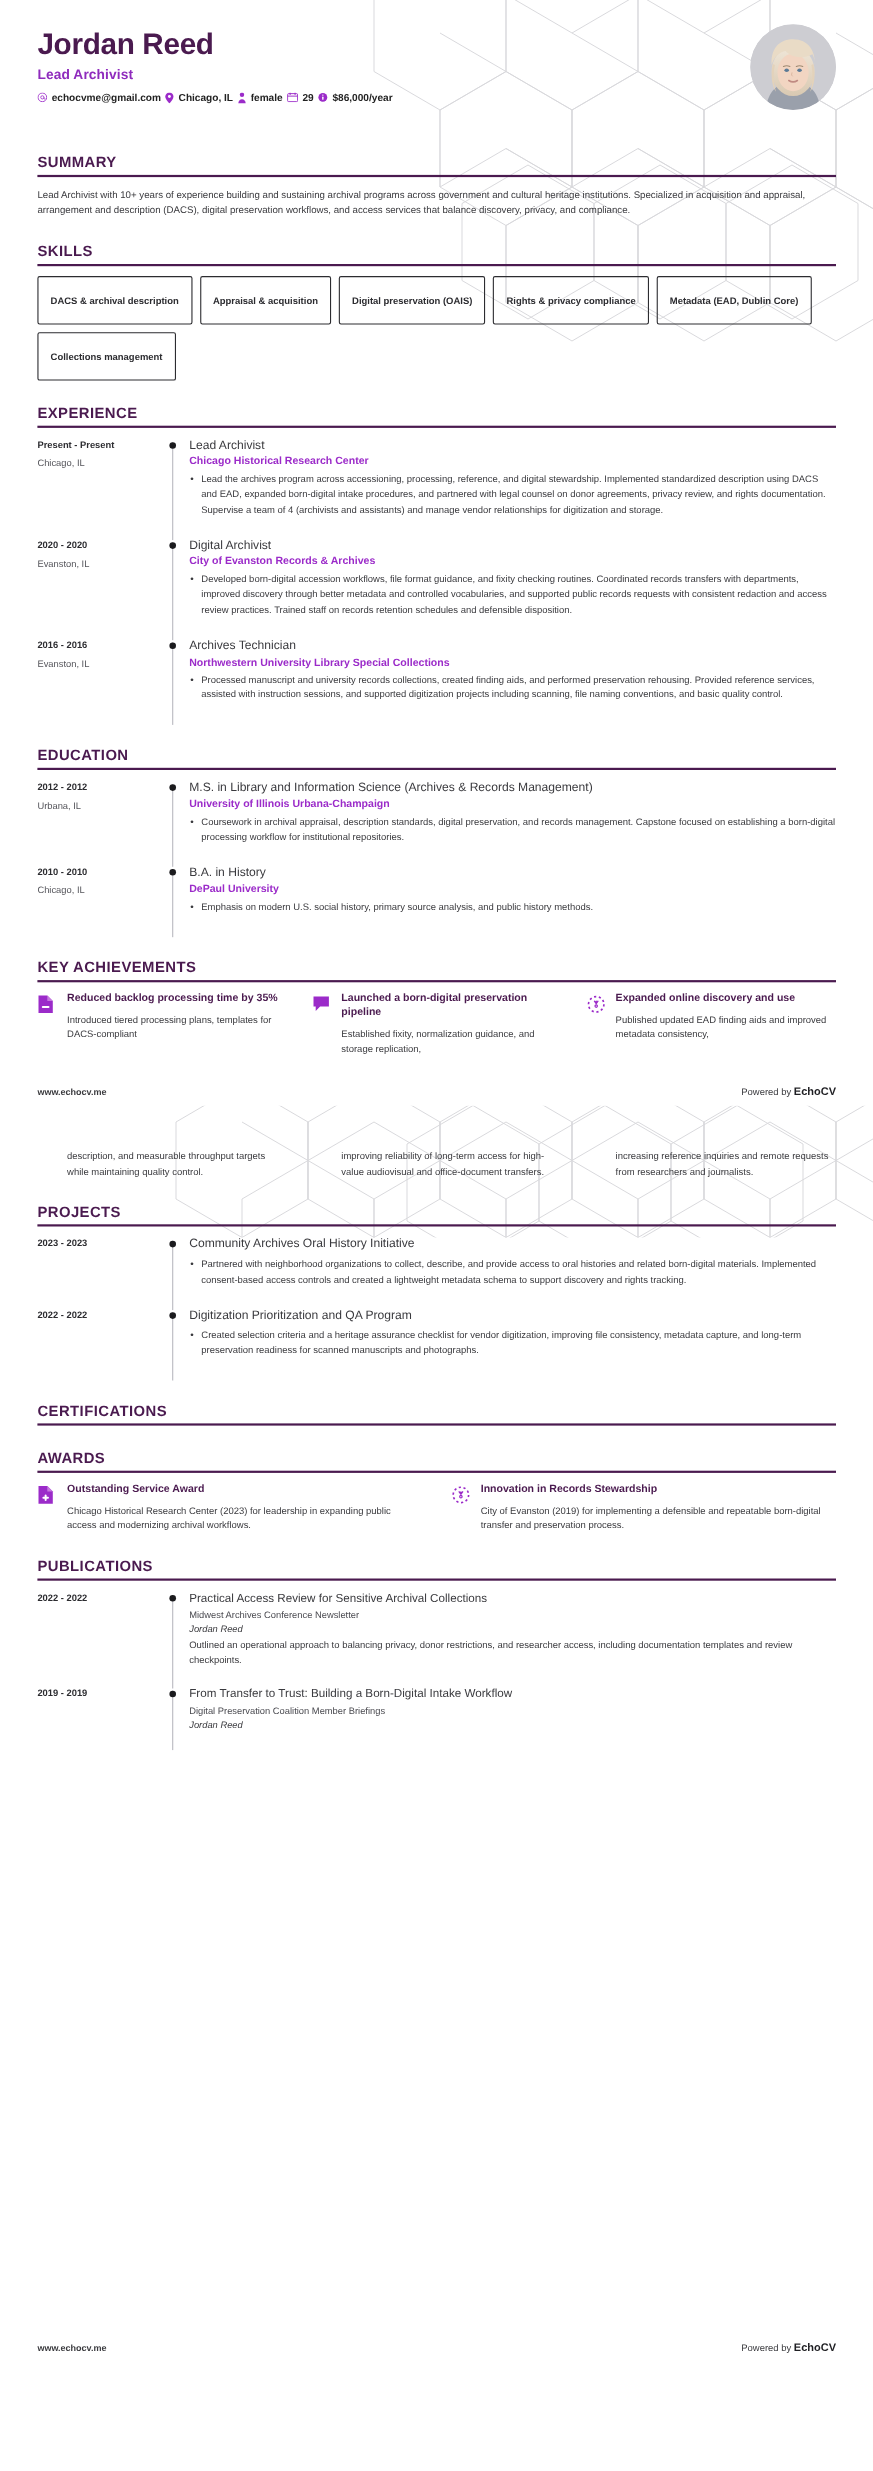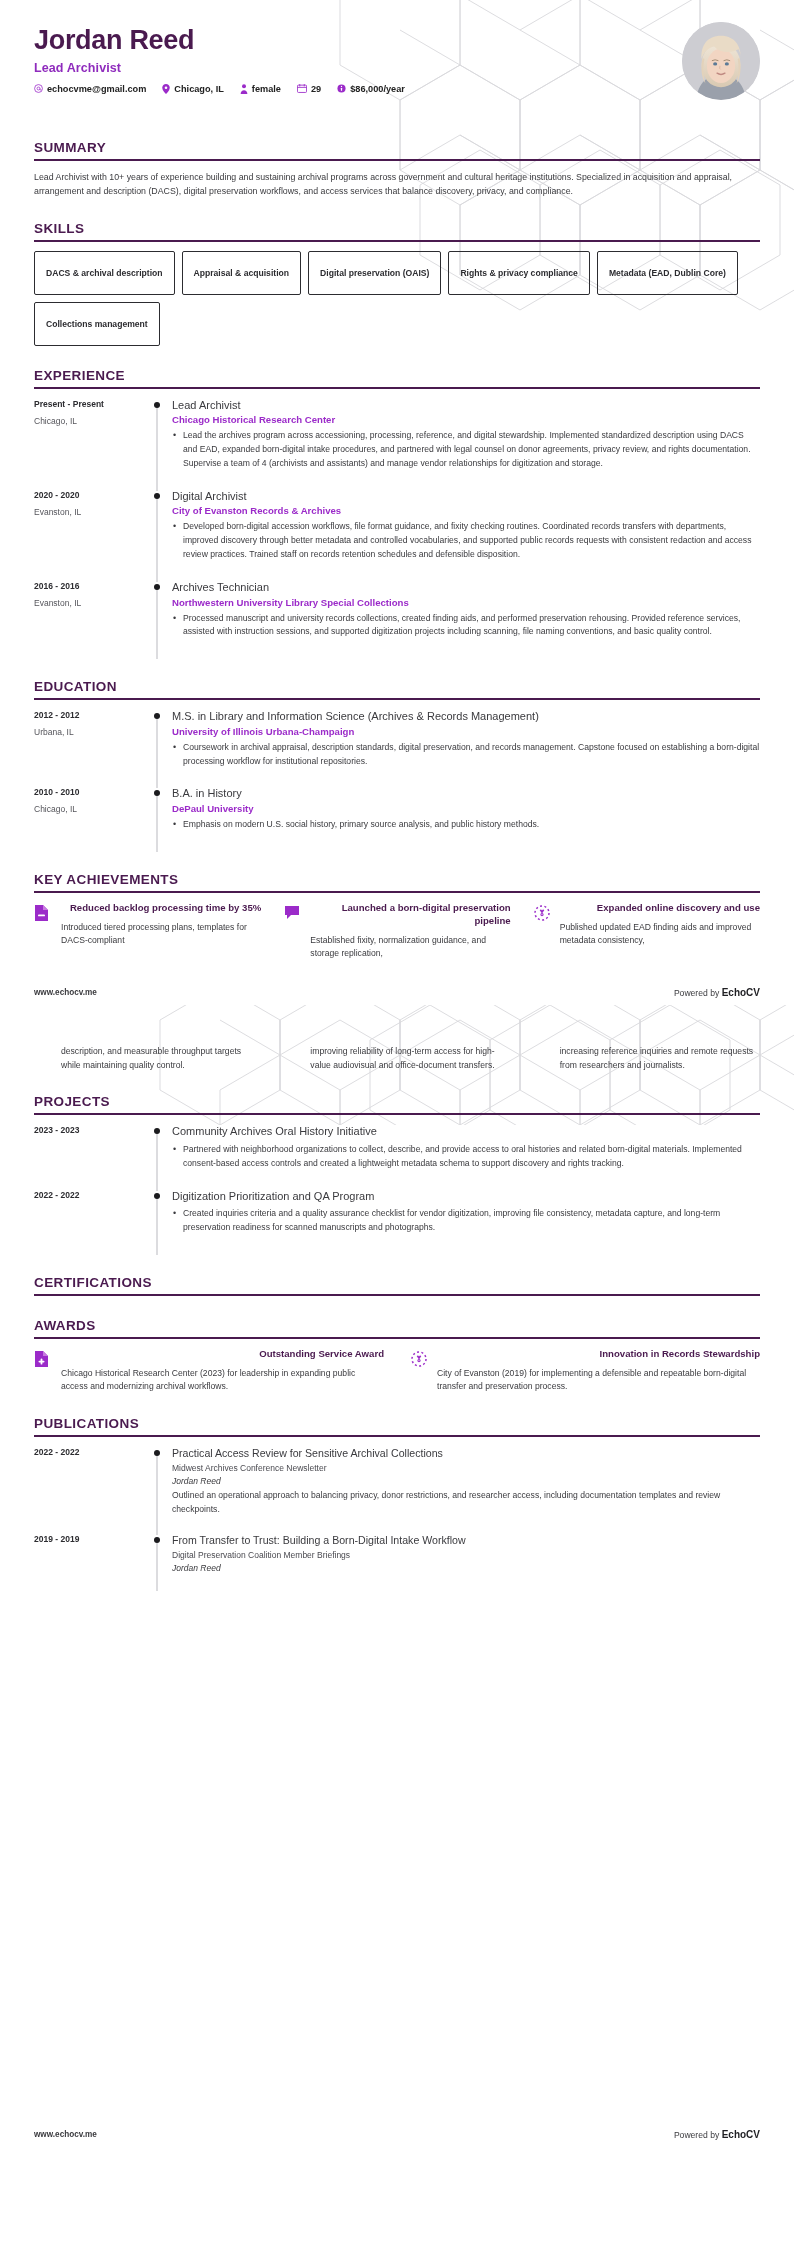--- a/index.html
+++ b/index.html
@@ -18,21 +18,21 @@
 
   
   .header{position:relative;z-index:2;padding:26px 34px 14px 34px;min-height:118px;}
   .name{
     font-size:27px;font-weight:bold;letter-spacing:-.3px;
     color:#4a1a4f;line-height:1.1;
   }
   .role{
     font-size:12.5px;font-weight:bold;color:#8f2bbd;margin-top:5px;letter-spacing:.1px;
   }
-  .contacts{display:flex;flex-wrap:wrap;align-items:center;gap:16px;margin-top:9px;}
+  .contacts{display:flex;flex-wrap:wrap;align-items:center;gap:4px;margin-top:9px;}
   .c-item{display:flex;align-items:center;gap:4px;font-size:9.2px;font-weight:bold;color:#222;}
   .c-item svg{display:block;}
   .avatar{
     position:absolute;right:34px;top:22px;width:78px;height:78px;border-radius:50%;
     overflow:hidden;background:#cfcfd4;z-index:3;
   }
   .avatar svg{display:block;width:100%;height:100%;}
 
   
   .body{position:relative;z-index:2;padding:0 34px;}
@@ -74,21 +74,21 @@
     position:relative;padding-left:11px;font-size:8.6px;line-height:1.6;color:#3a3a3e;
     margin-bottom:2px;
   }
   .bullet:before{content:"•";position:absolute;left:1px;top:-1px;color:#3a3a3e;font-size:9px;}
 
   
   .ach-grid{display:flex;gap:22px;}
   .ach{flex:1;display:flex;gap:9px;align-items:flex-start;}
   .ach-ico{flex:0 0 18px;padding-top:2px;}
   .ach-ico svg{display:block;}
-  .ach-h{font-size:9.6px;font-weight:bold;color:#4a1a4f;line-height:1.35;text-align:right;}
+  .ach-h{font-size:9.6px;font-weight:bold;color:#4a1a4f;line-height:1.35;}
   .ach-d{font-size:8.6px;line-height:1.58;color:#3a3a3e;margin-top:6px;}
 
   
   .cert{margin-bottom:10px;}
   .cert-name{font-size:9.6px;font-weight:bold;color:#1f1f23;}
   .cert-org{font-size:8.6px;color:#55555b;margin-top:3px;}
 
   
   .pub-title{font-size:10.6px;color:#3a3a3e;line-height:1.35;}
   .pub-src{font-size:8.5px;color:#4a4a50;margin-top:3px;}
@@ -483,21 +483,21 @@
             <div class="tl-left">
               <div class="tl-date">2022 - 2022</div>
             </div>
             <div class="tl-mid">
                 <div class="tl-line"></div>
                 <div class="tl-dot"></div>
               </div>
             <div class="tl-right">
               <div class="tl-title">Digitization Prioritization and QA Program</div>
               <div class="bullets">
-                <div class="bullet">Created inquiries criteria and a quality assurance checklist for vendor digitization, improving file consistency, metadata capture, and long-term preservation readiness for scanned manuscripts and photographs.</div>
+                <div class="bullet">Created selection criteria and a heritage assurance checklist for vendor digitization, improving file consistency, metadata capture, and long-term preservation readiness for scanned manuscripts and photographs.</div>
               </div>
             </div>
           </div>
 
         </div>
       </div>
 
       <div class="section">
         <div class="sec-title">CERTIFICATIONS</div>
       </div>

